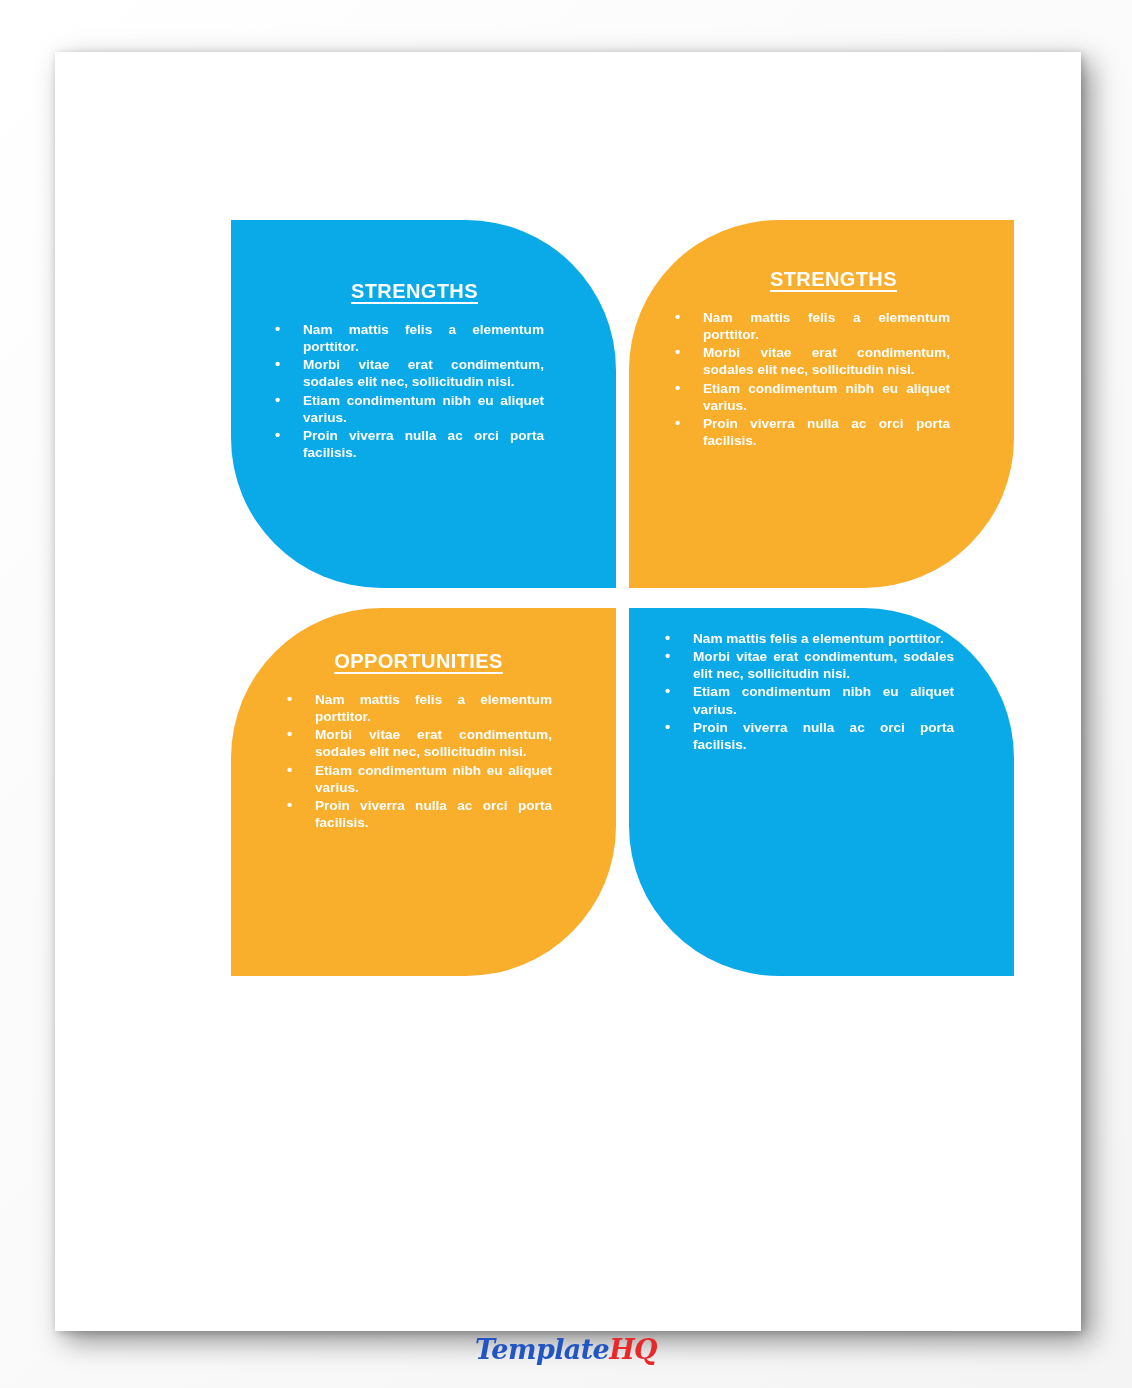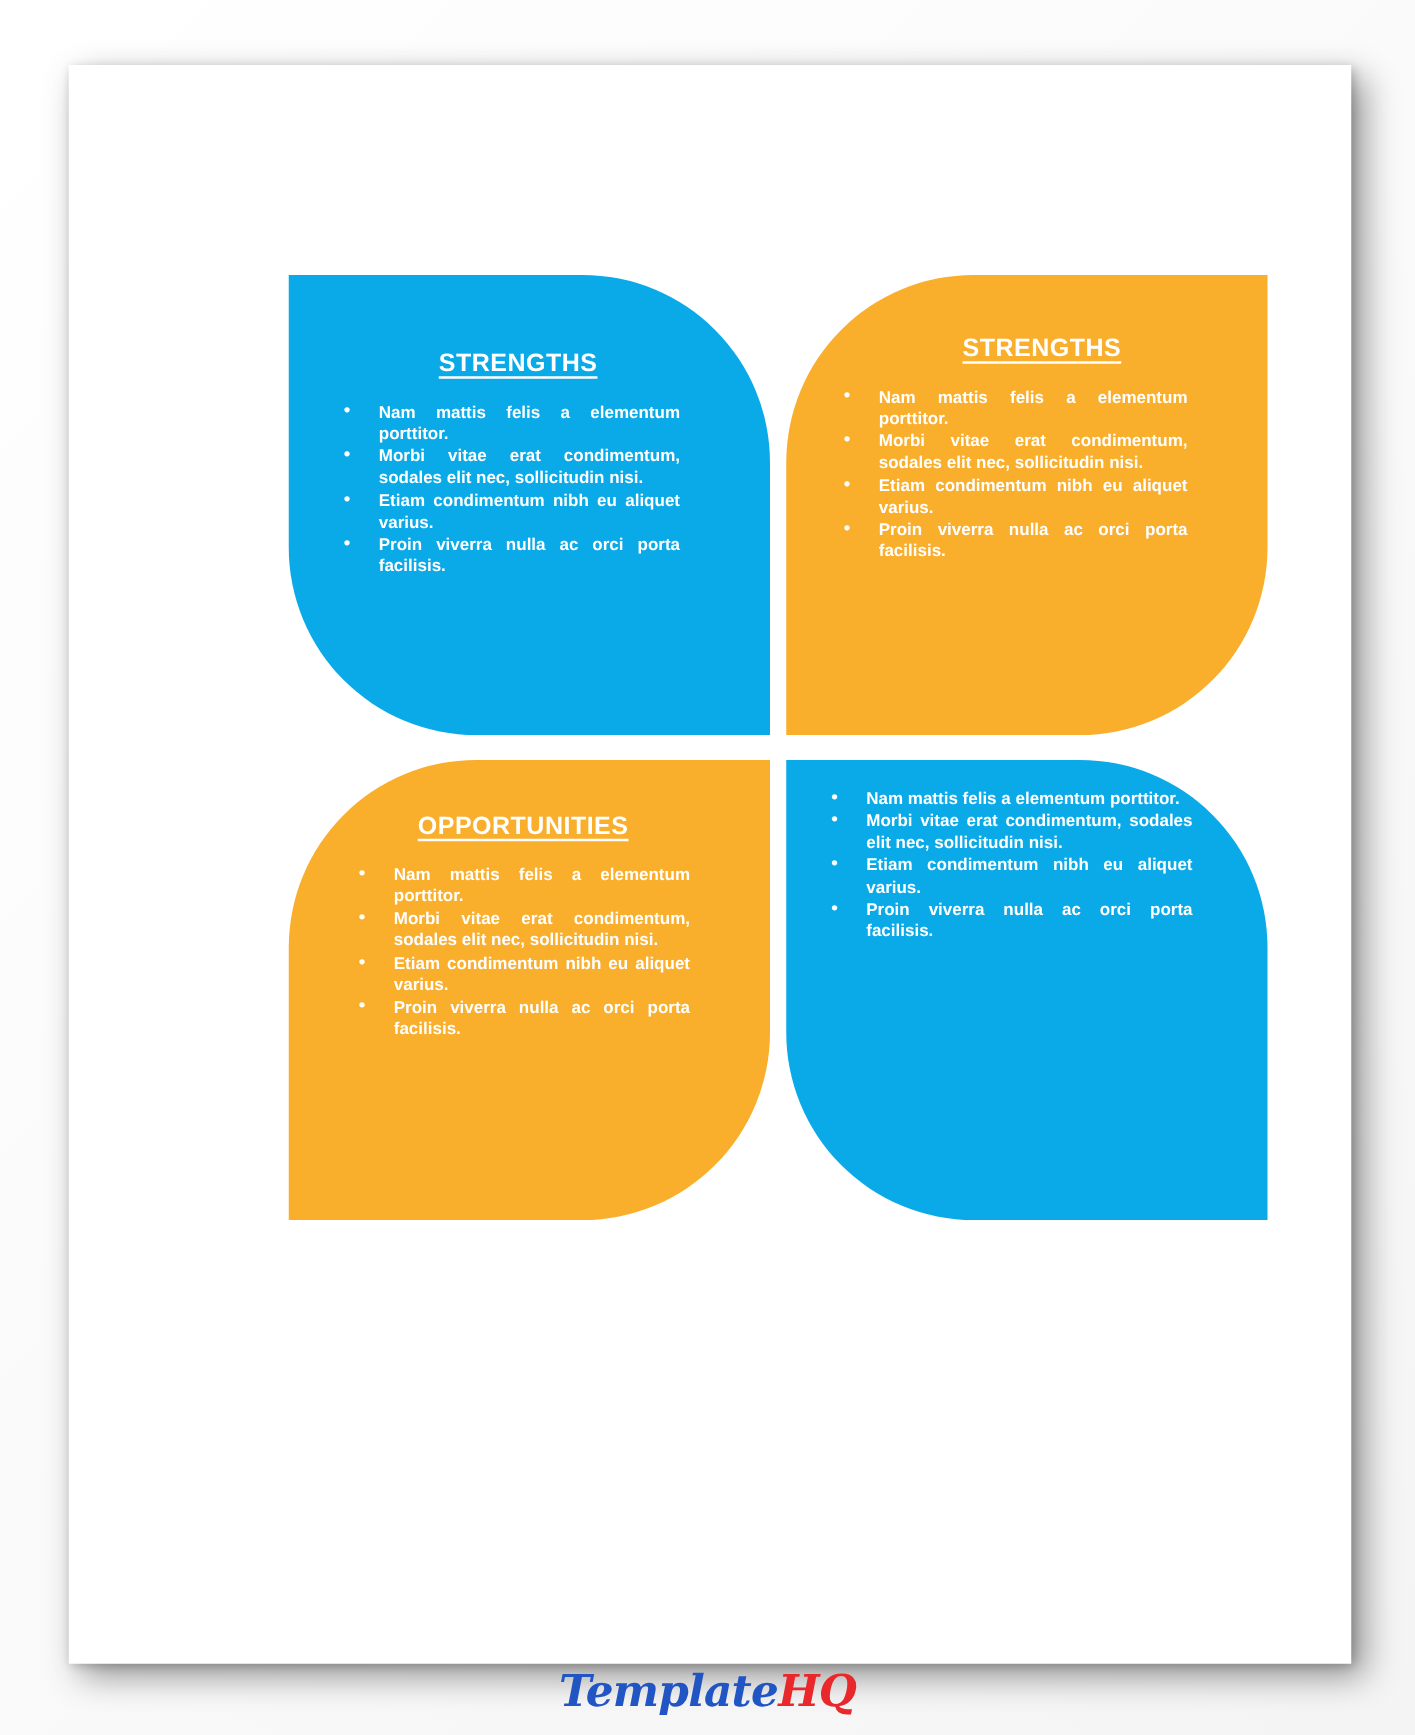--- a/index.html
+++ b/index.html
@@ -89,21 +89,21 @@
   
   #logo-wrap {
     position:absolute;
     left:0; top:1336px;
     width:1132px;
     text-align:center;
   }
   .logo {
     display:inline-block;
     font-family:"DejaVu Serif", serif;
-    font-size:35px;
+    font-size:27px;
     font-weight:bold;
     font-style:italic;
     letter-spacing:-0.6px;
     line-height:1;
   }
   .logo .lg-blue { color:#2255C4; }
   .logo .lg-red  { color:#E8282B; }
 </style>
 </head>
 <body>

